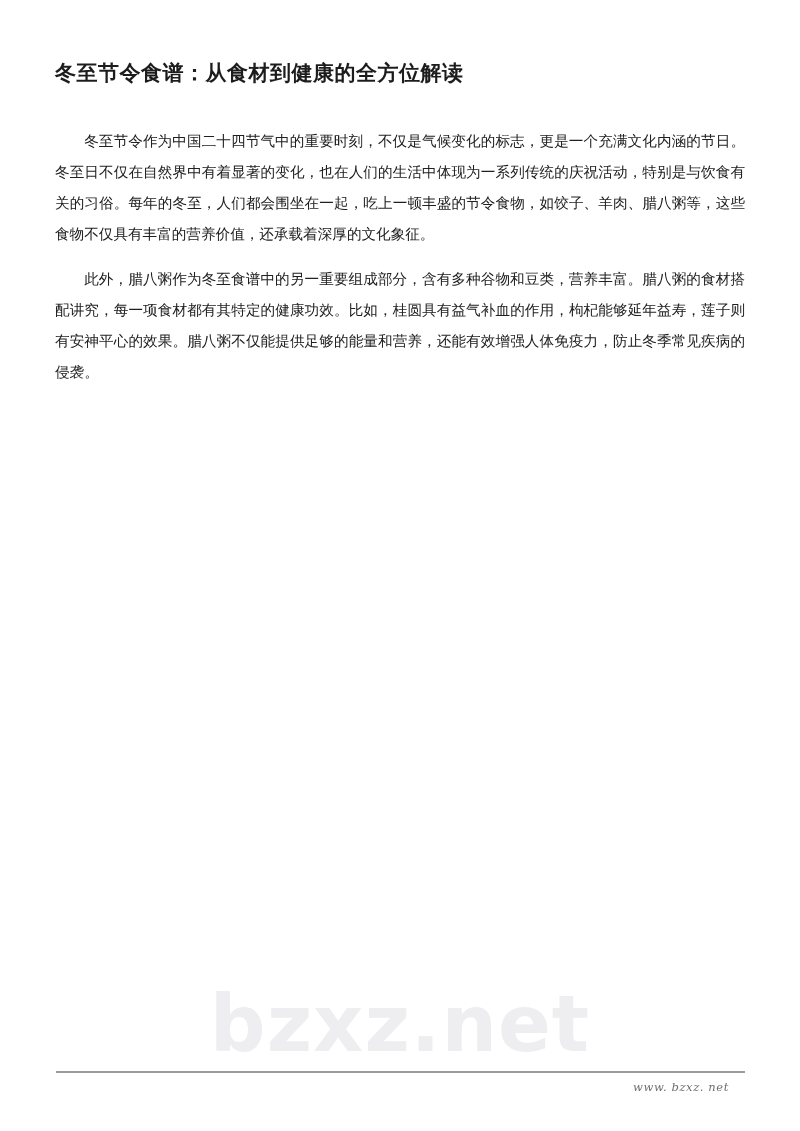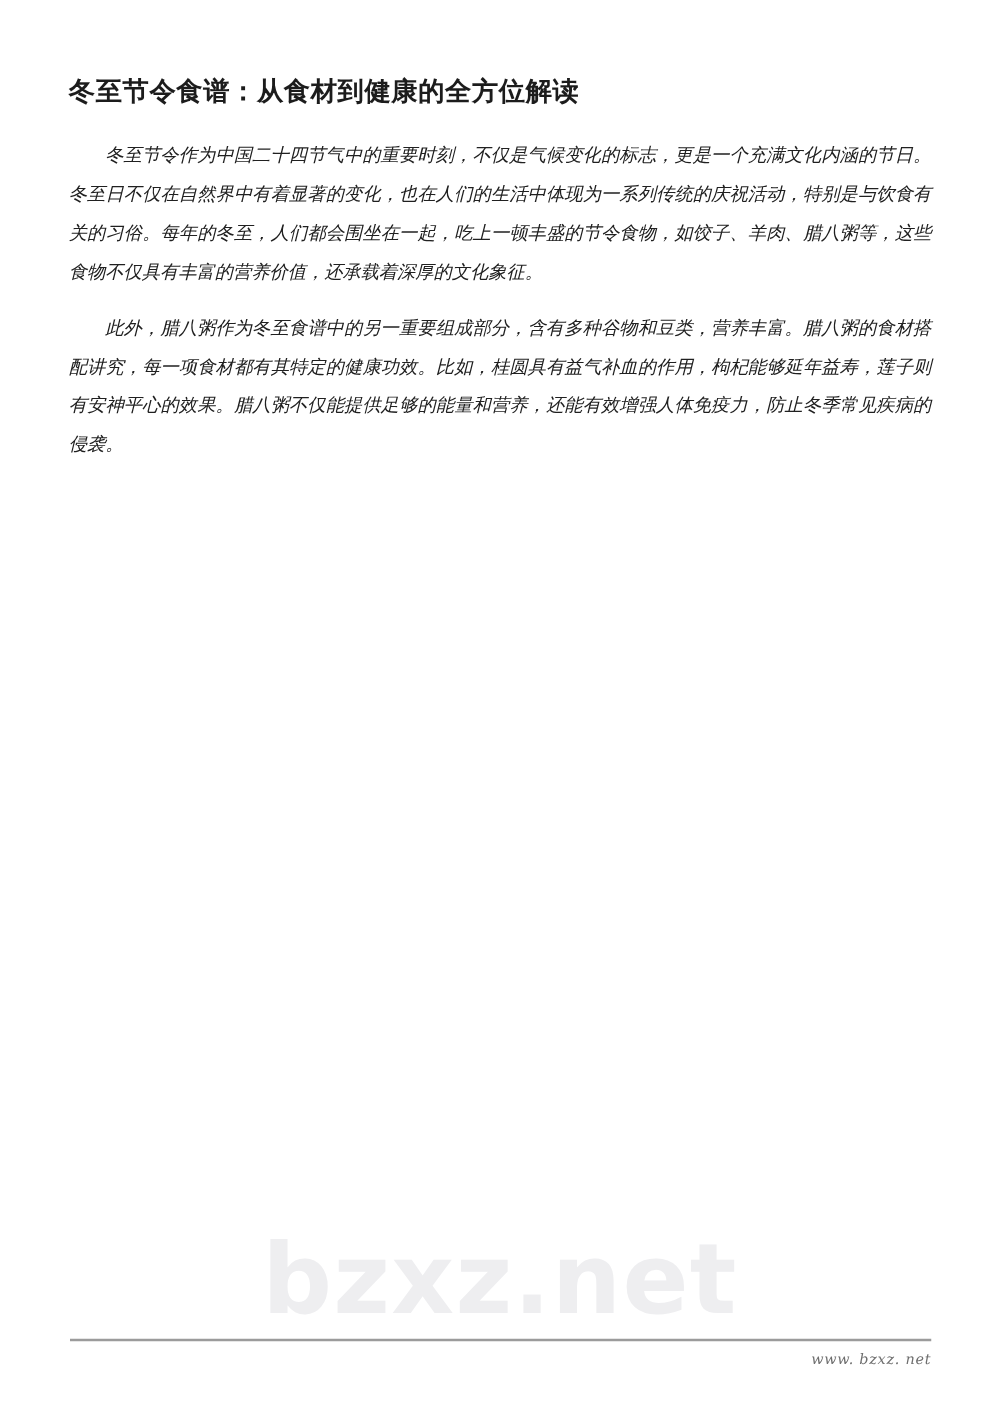--- a/index.html
+++ b/index.html
@@ -41,22 +41,21 @@
     padding-top: 58px;
     text-align: left;
     font-family: "DejaVu Serif", "Liberation Serif", serif;
     font-weight: bold;
     font-size: 21px;
     color: #1c1c1c;
     letter-spacing: 0.5px;
     line-height: 1.4;
   }
   .body-copy {
-    margin-top: 22px;
-    font-style: italic;
+    margin-top: 38px;
   }
   .para {
     margin: 0 0 14px 0;
     font-family: "DejaVu Serif", "Liberation Serif", serif;
     font-size: 14.6px;
     line-height: 31px;
     color: #202020;
     text-align: justify;
     text-justify: inter-ideograph;
     text-indent: 2em;
@@ -69,21 +68,21 @@
     position: absolute;
     left: 56px;
     width: 689px;
     top: 1071px;
     height: 2px;
     background: #9b9b9b;
     z-index: 1;
   }
   .footer-note {
     position: absolute;
-    right: 55px;
+    right: 71px;
     top: 1080px;
     font-family: "DejaVu Serif", "Liberation Serif", serif;
     font-style: italic;
     font-size: 11.5px;
     color: #6e6e6e;
     letter-spacing: 0.6px;
     z-index: 1;
   }
 </style>
 </head>

